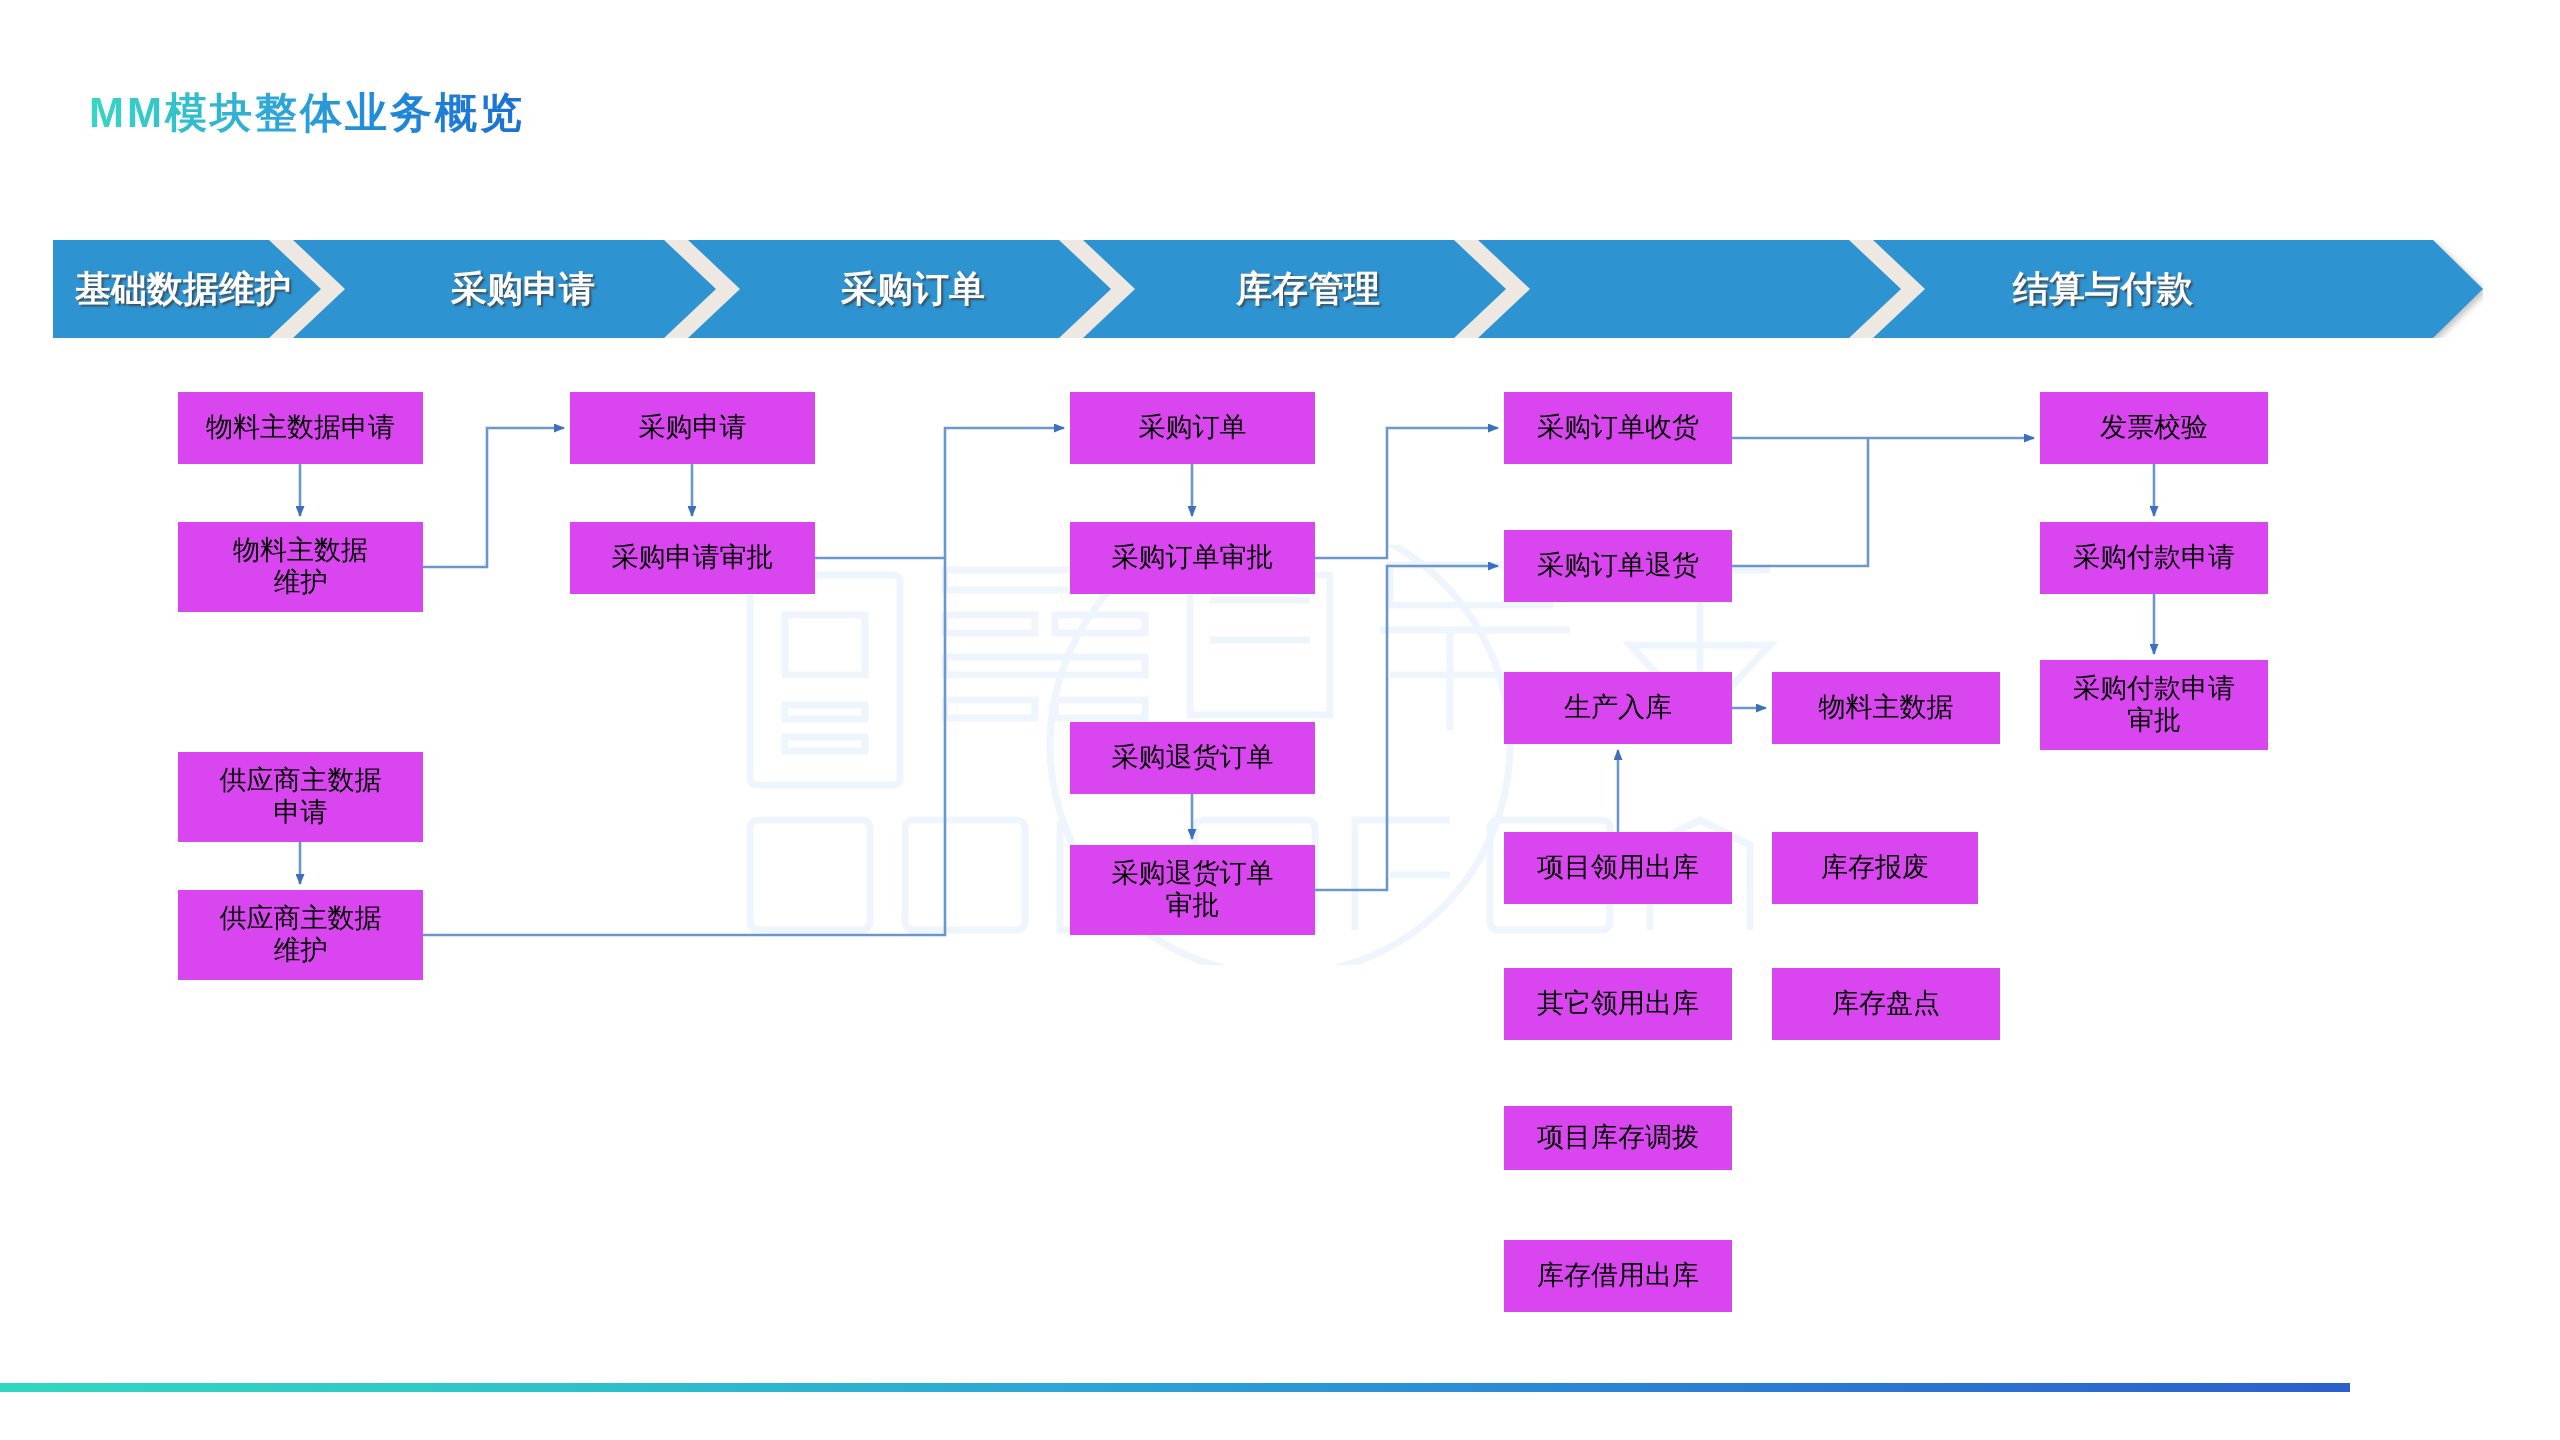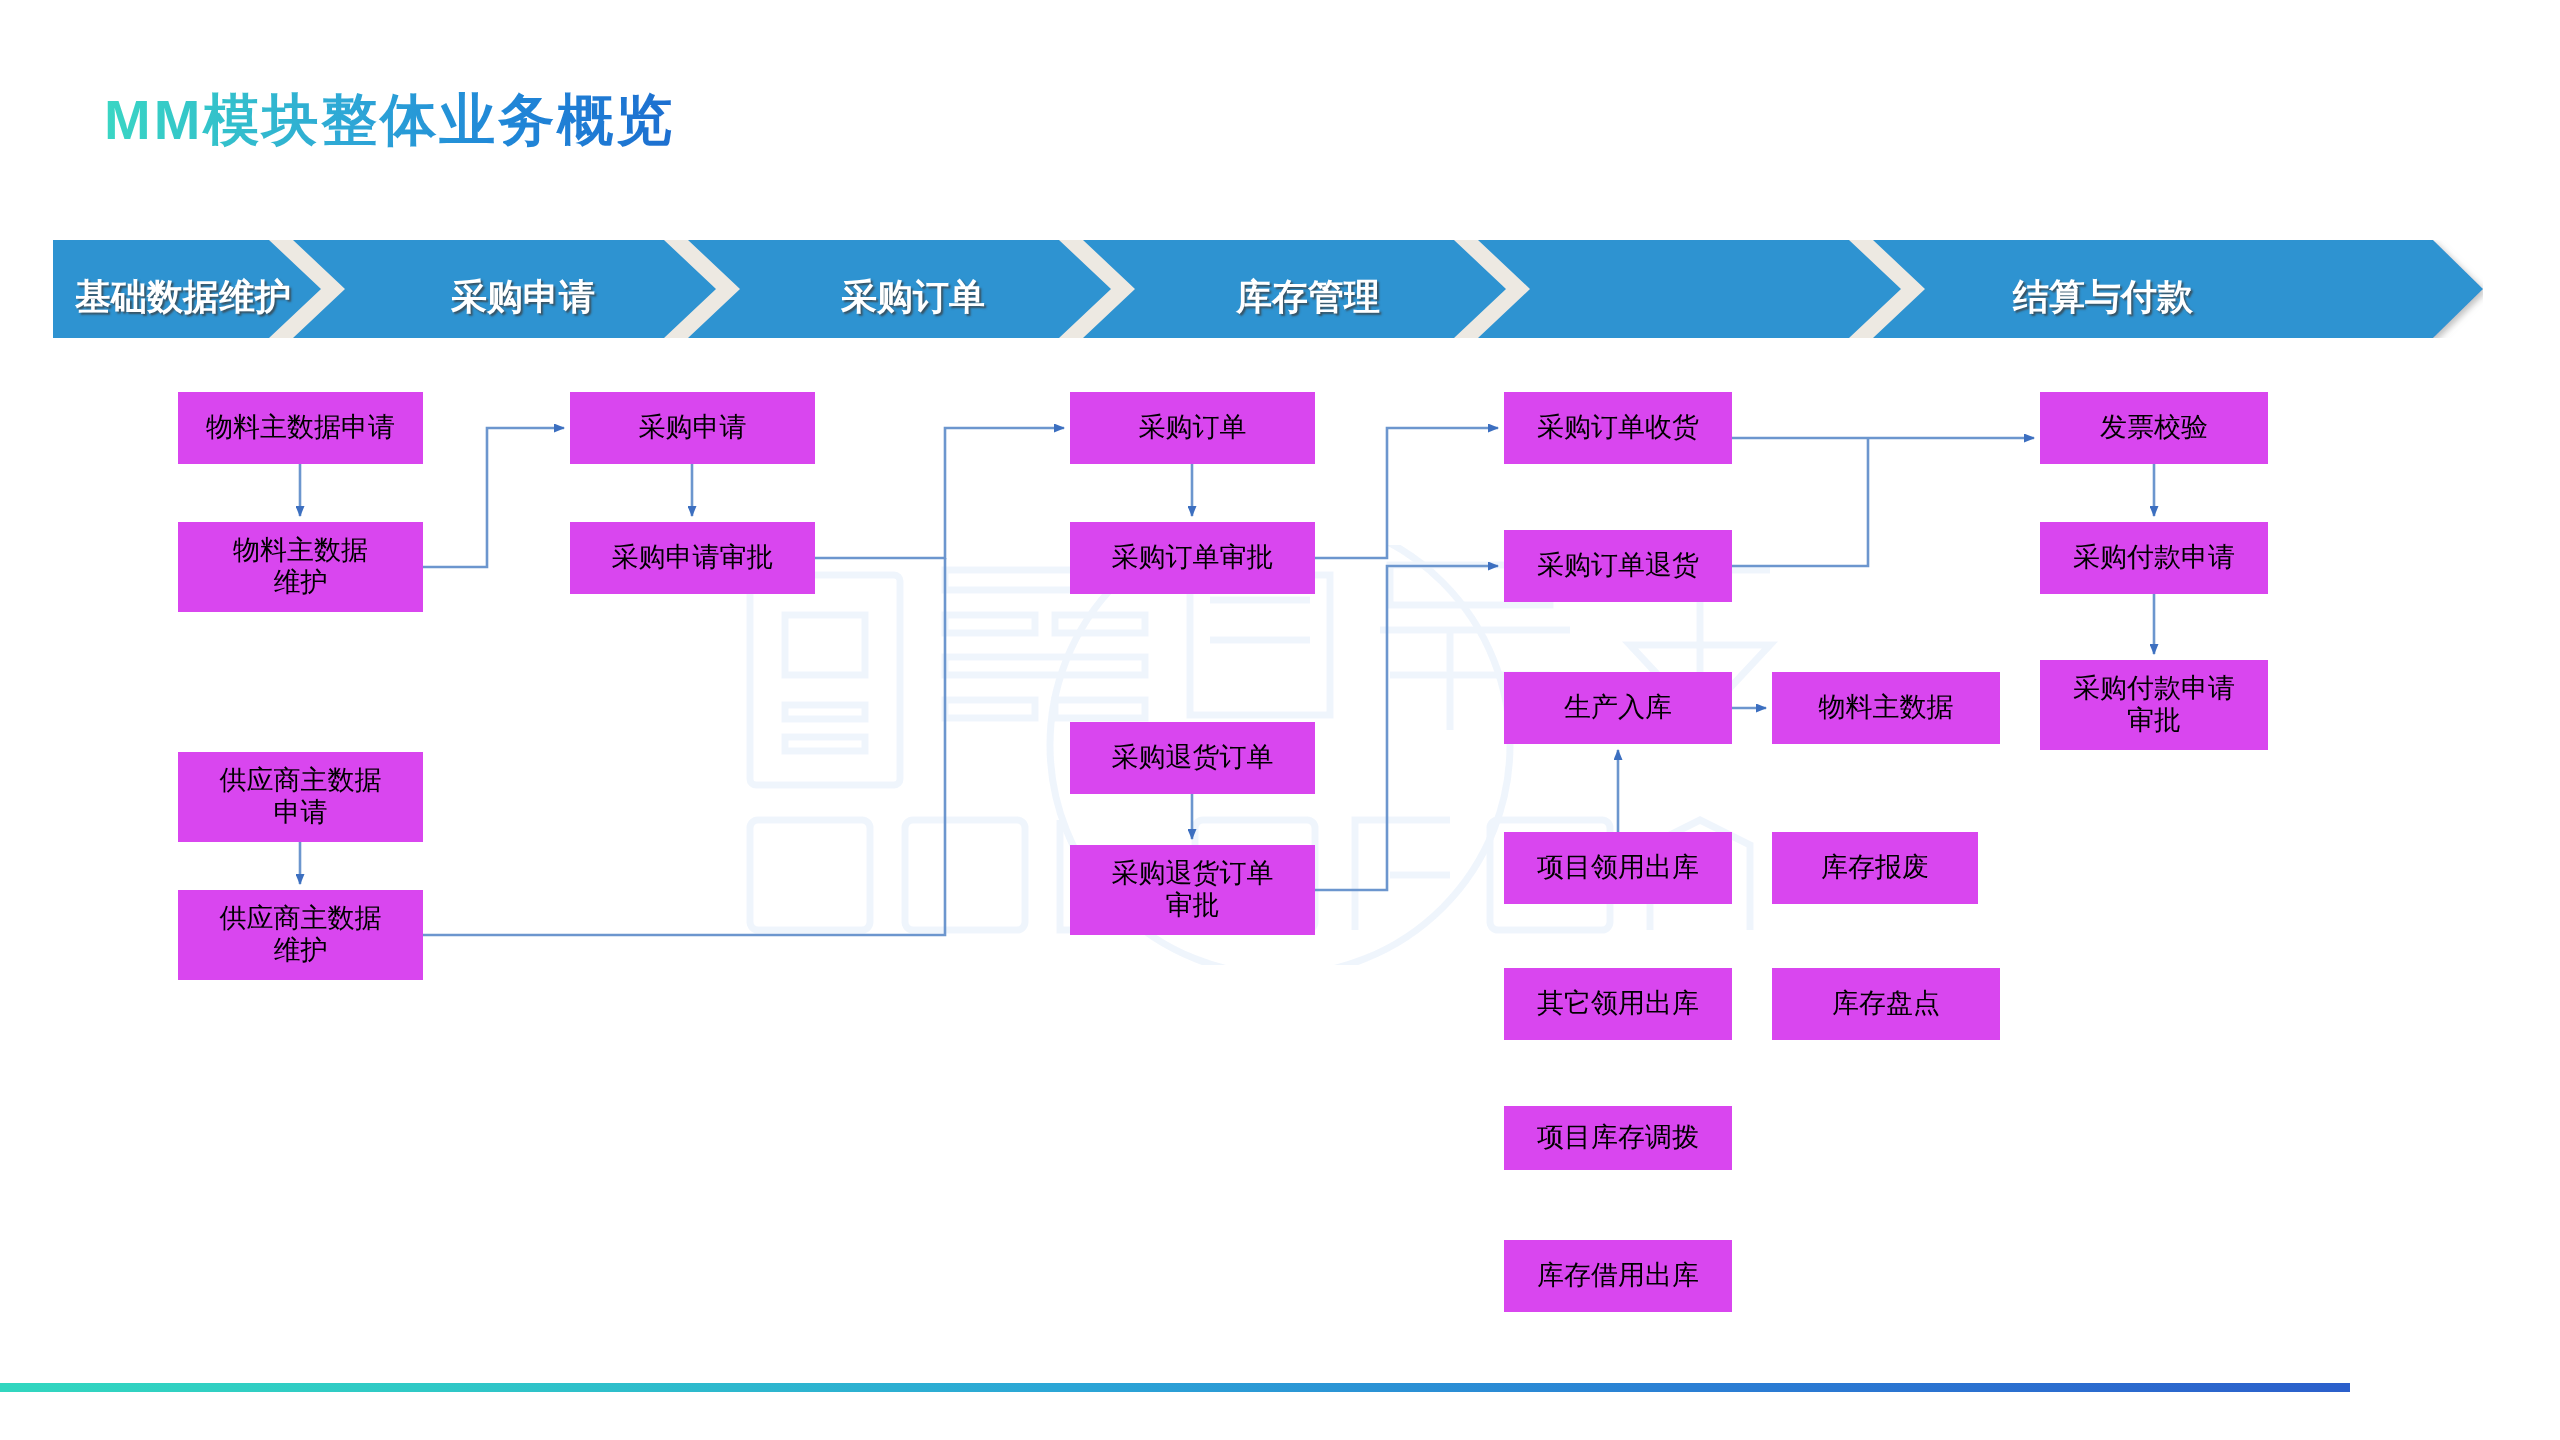--- a/index.html
+++ b/index.html
@@ -12,33 +12,33 @@
 
   
   .watermark{
     position:absolute;left:690px;top:545px;width:1180px;height:420px;
     pointer-events:none;z-index:0;opacity:.55;
   }
   .watermark svg{width:100%;height:100%;display:block;}
 
   
   .page-title{
-    position:absolute;left:104px;top:92px;
-    font-size:56px;font-weight:bold;letter-spacing:3px;
+    position:absolute;left:89px;top:92px;
+    font-size:42px;font-weight:bold;letter-spacing:3px;
     white-space:nowrap;line-height:1;
     background:linear-gradient(90deg,#3ad6c4 0%,#34c6c9 16%,#2ea8d6 42%,#2089d8 68%,#1d6fd0 100%);
     -webkit-background-clip:text;background-clip:text;
     -webkit-text-fill-color:transparent;color:#2089d8;
     z-index:4;
   }
 
   
   .banner{position:absolute;left:53px;top:240px;width:2430px;height:98px;z-index:3;}
   .banner svg{position:absolute;left:0;top:0;width:2430px;height:98px;}
-  .banner-labels{position:absolute;left:0;top:8px;width:2430px;height:98px;}
+  .banner-labels{position:absolute;left:0;top:0;width:2430px;height:98px;}
   .banner-label{
     position:absolute;top:0;height:98px;line-height:98px;
     color:#ffffff;font-size:36px;font-weight:bold;white-space:nowrap;
     text-shadow:2px 2px 2px rgba(60,60,60,.75);
     text-align:center;
   }
 
   
   .node{
     position:absolute;background:#d946ef;color:#000000;

